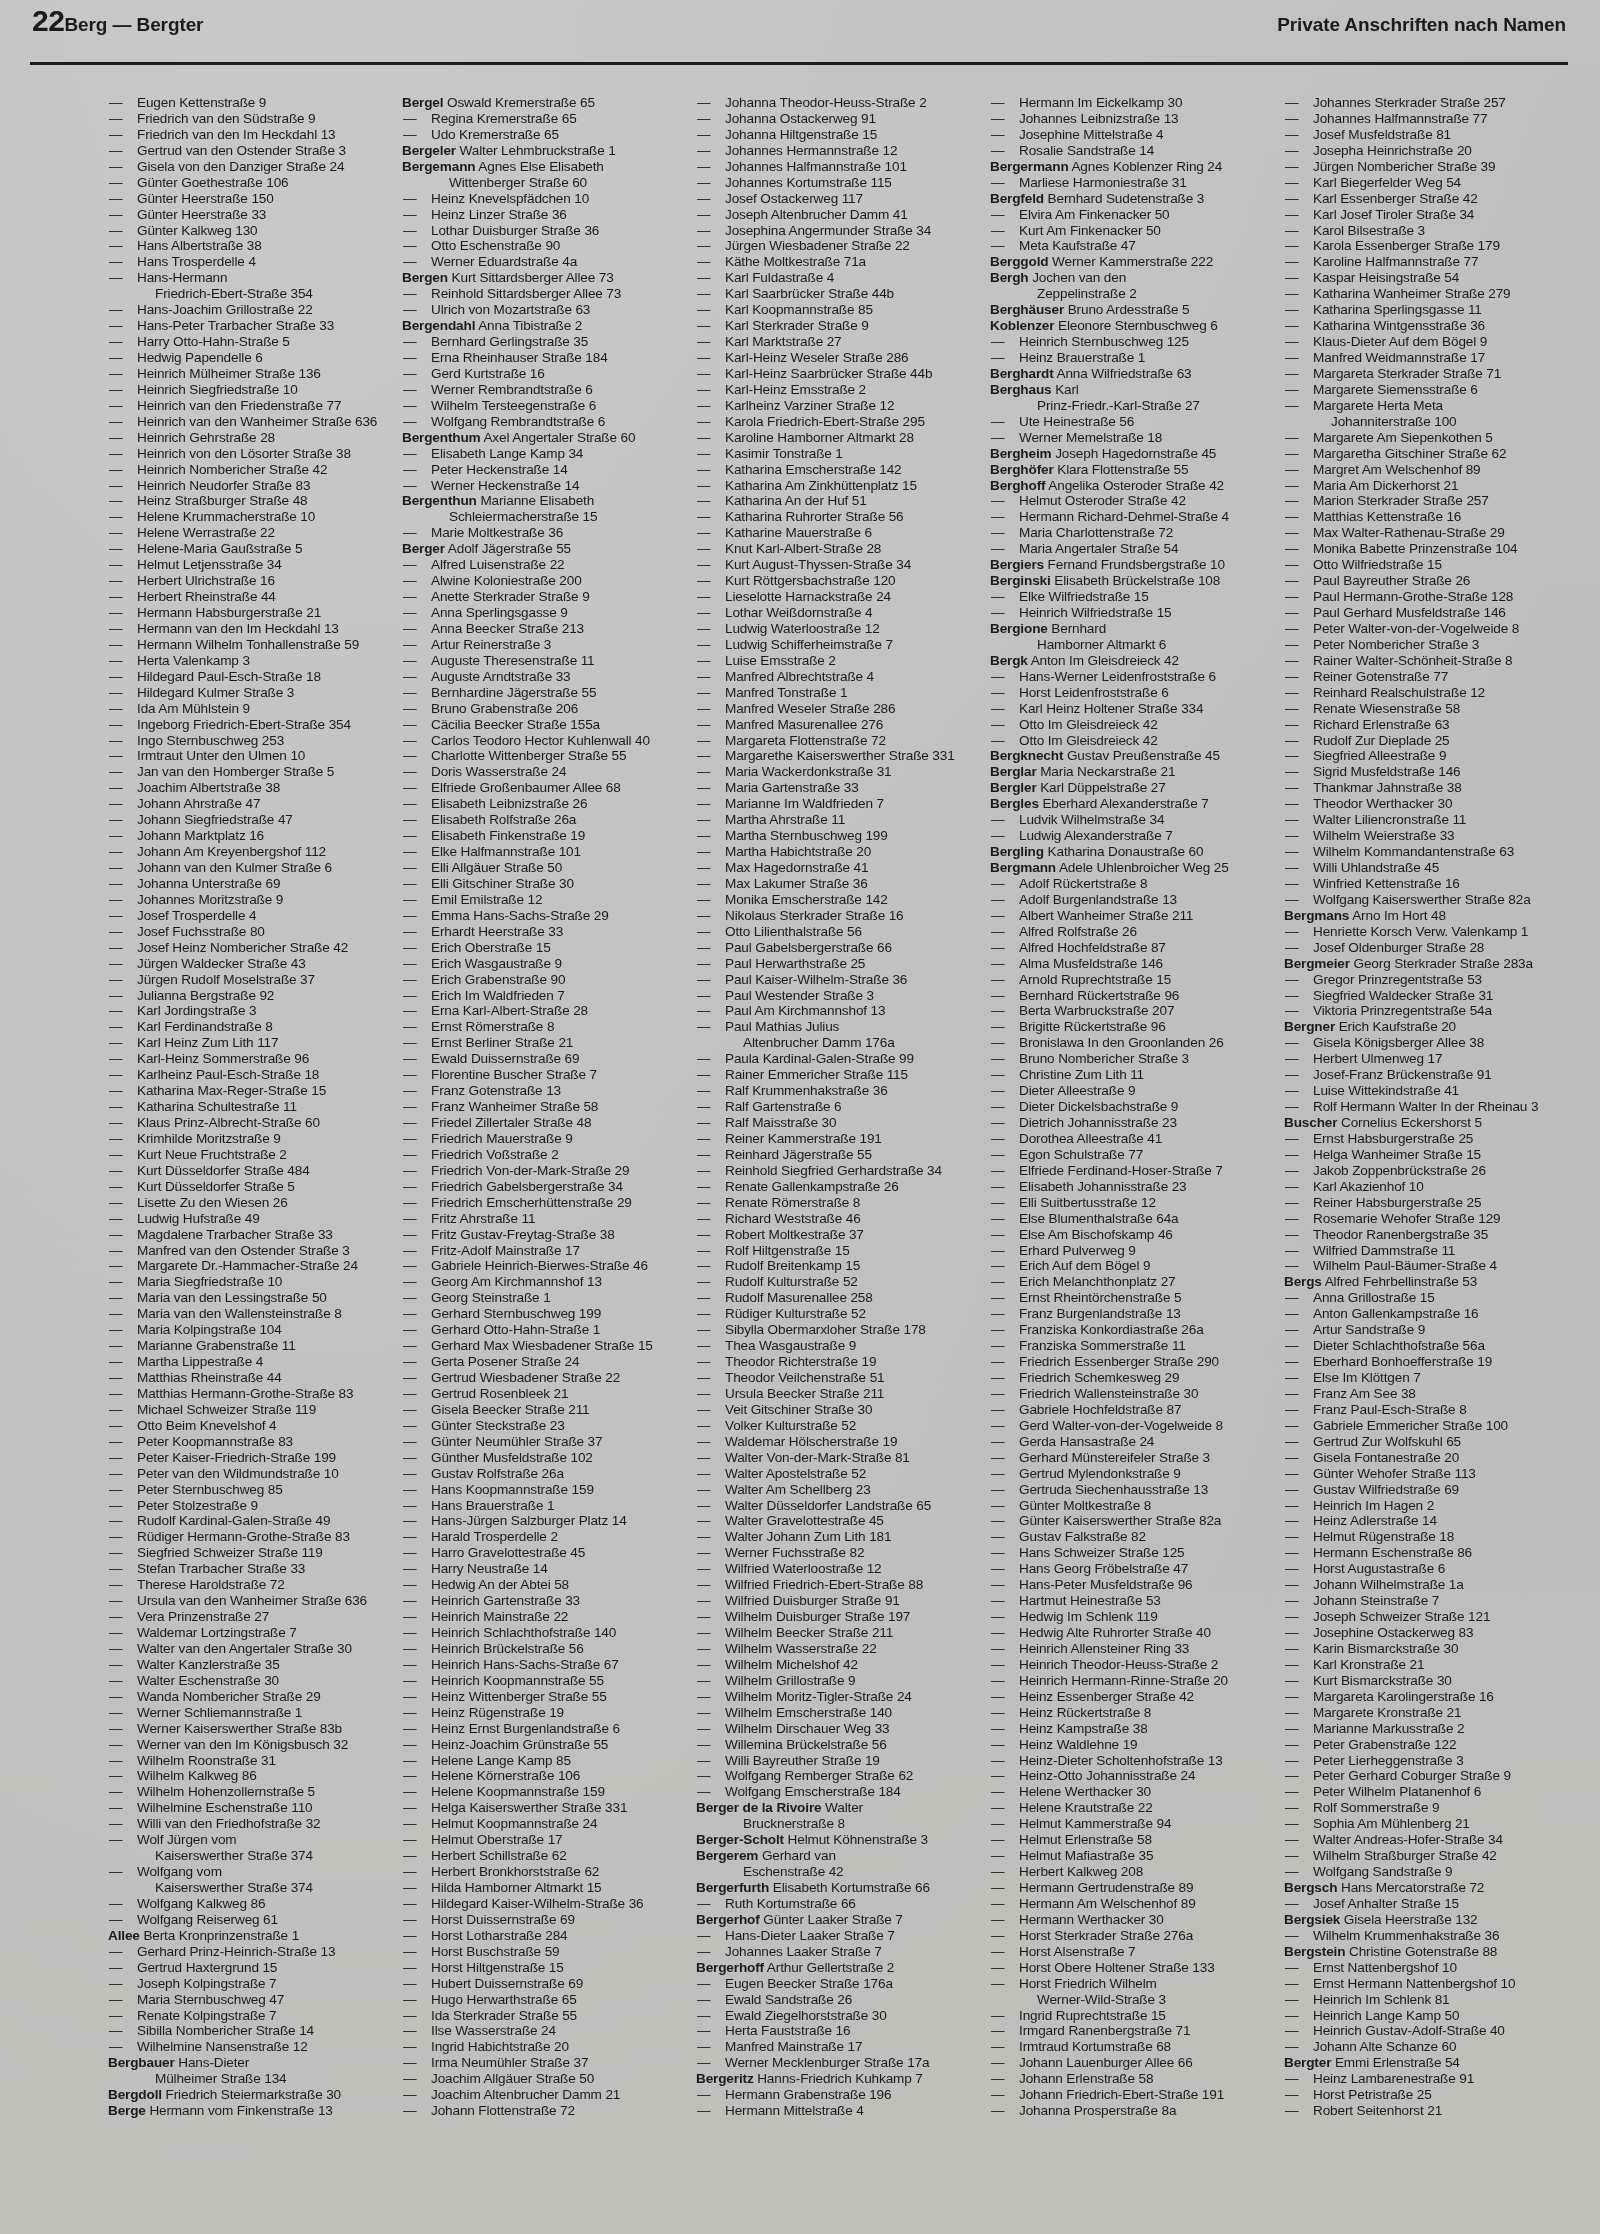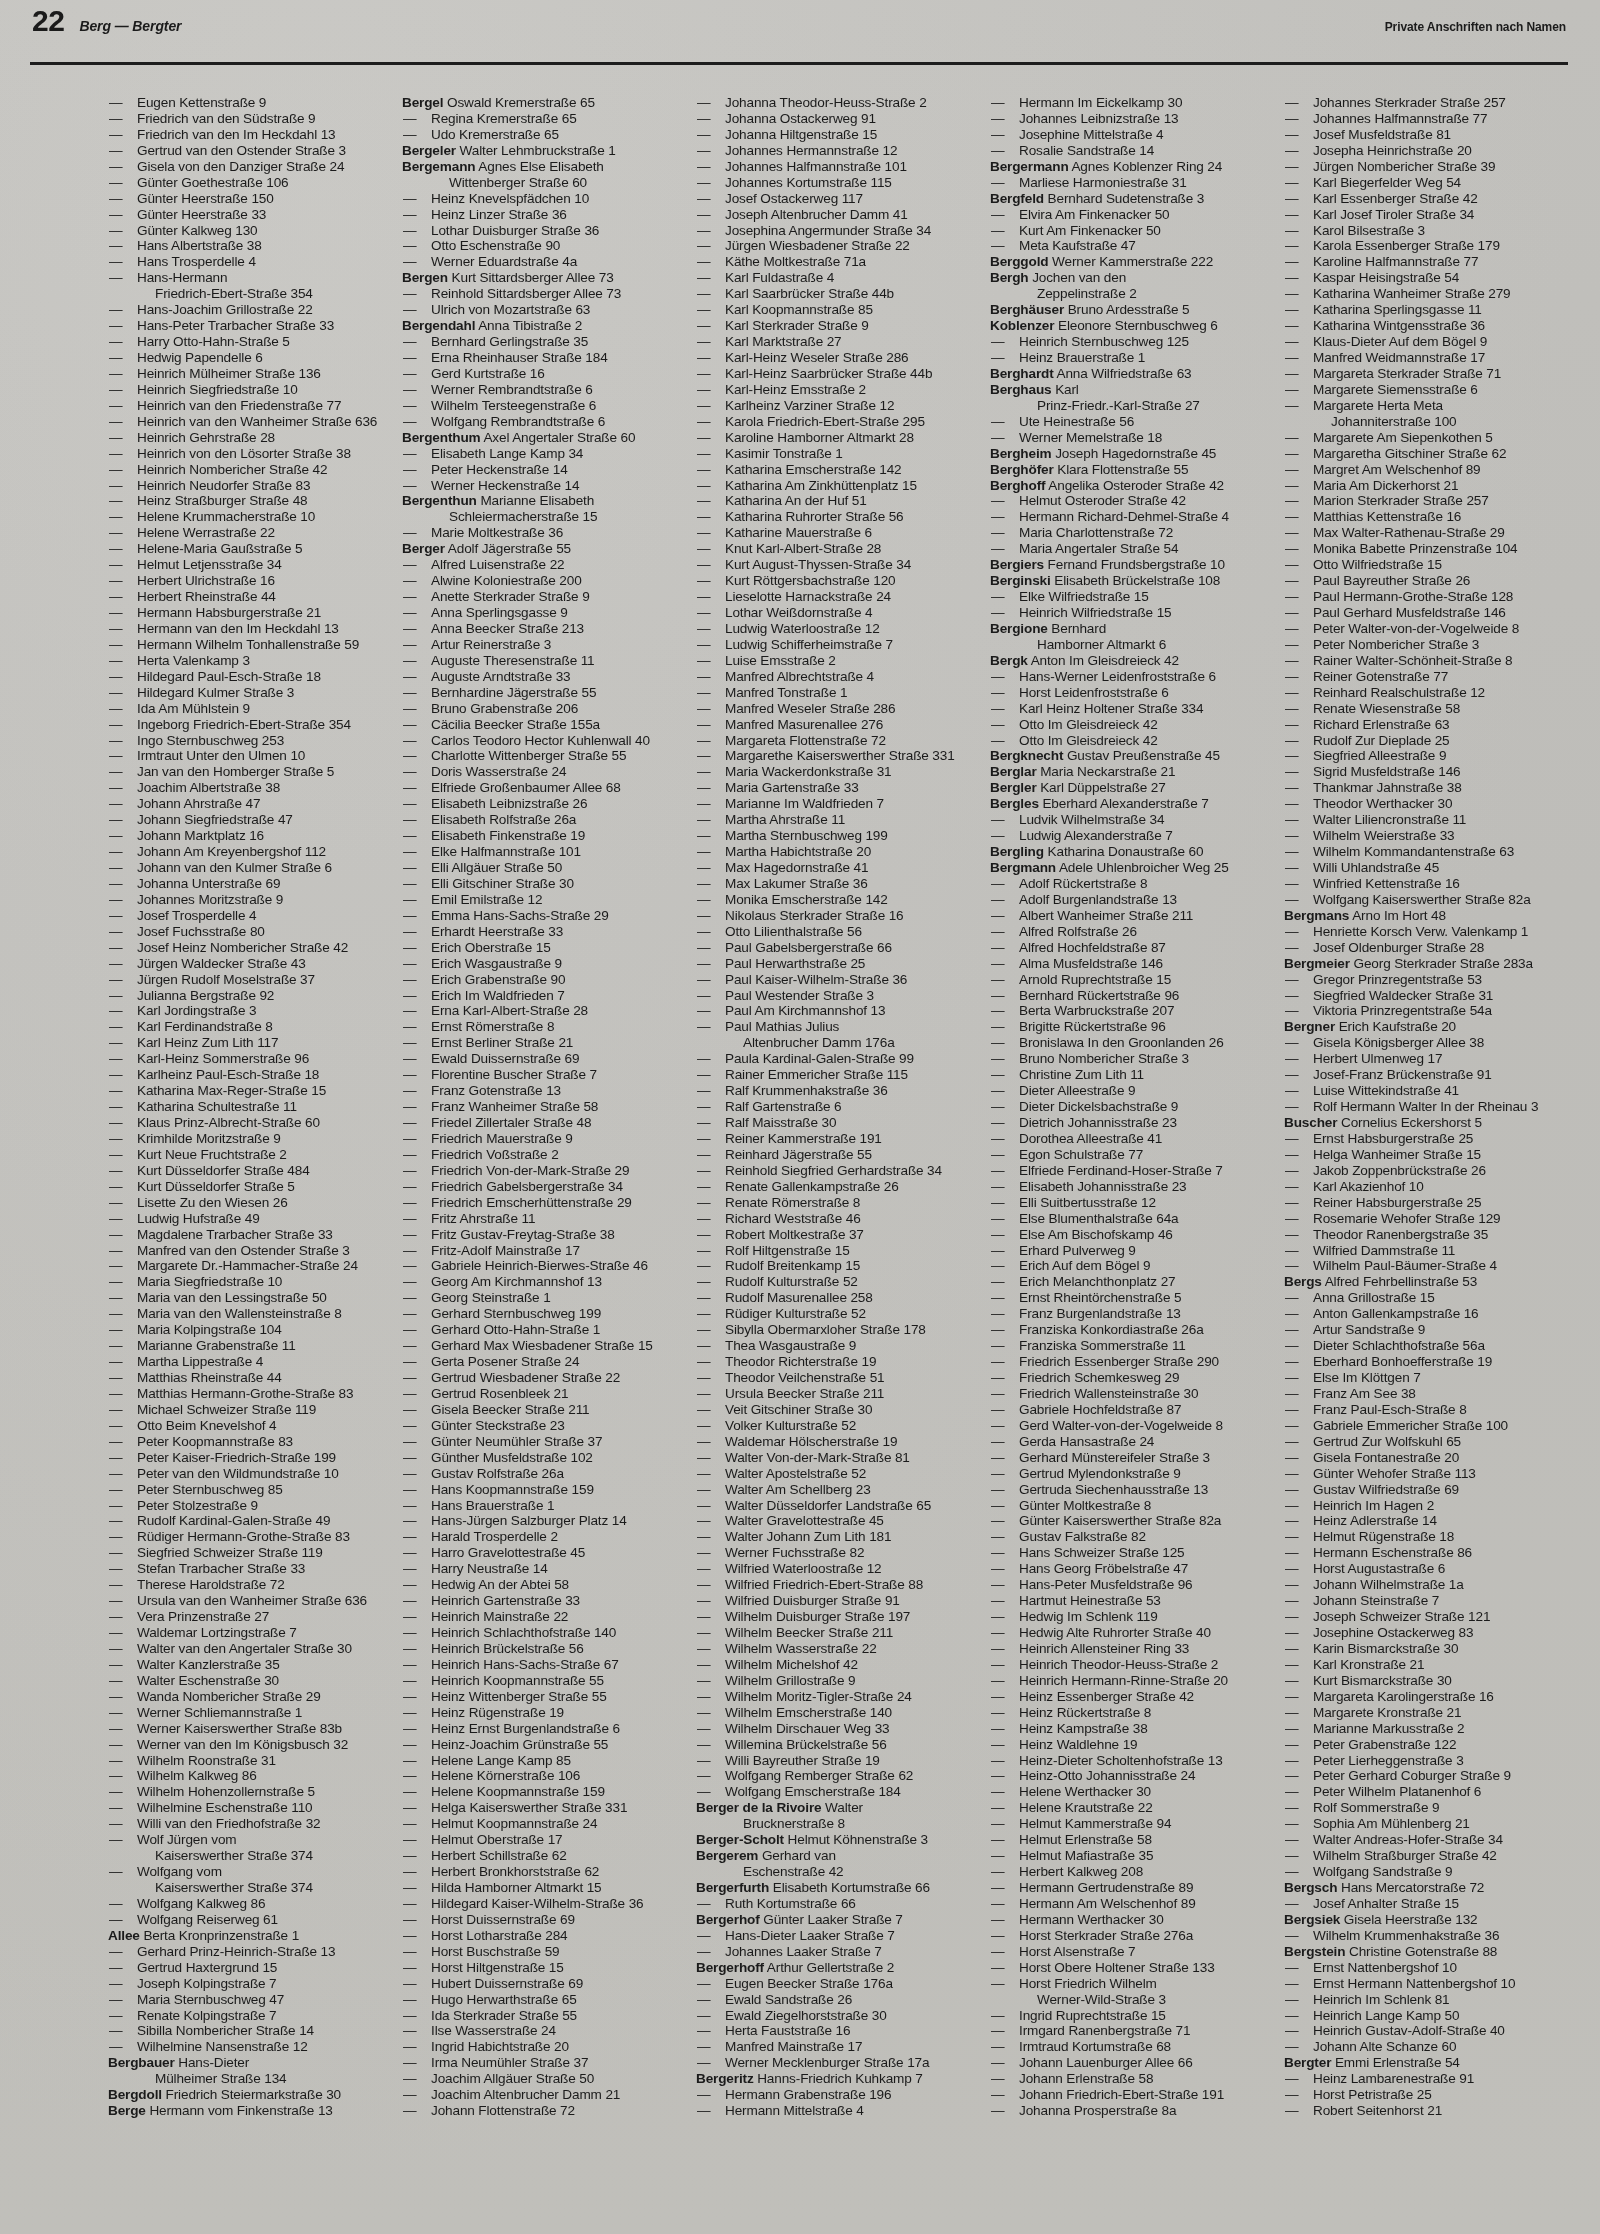--- a/index.html
+++ b/index.html
@@ -14,22 +14,22 @@
     position:relative;width:1600px;height:2234px;overflow:hidden;
     background:
       radial-gradient(ellipse at 20% 10%, rgba(255,255,255,0.05), rgba(0,0,0,0.03) 70%),
       linear-gradient(180deg,#c7c6c2 0%,#c4c3bf 40%,#c6c5c0 100%);
   }
   .hdr{
     position:absolute;top:4px;left:32px;right:34px;
     display:flex;align-items:baseline;
   }
   .pagenum{font-size:30px;font-weight:bold;letter-spacing:-0.5px;}
-  .ltitle{font-size:14px;font-weight:bold;margin-left:15px;letter-spacing:-0.1px;font-style:italic;}
-  .rtitle{margin-left:auto;font-size:12px;font-weight:bold;letter-spacing:-0.1px;}
+  .ltitle{font-size:19px;font-weight:bold;letter-spacing:-0.1px;}
+  .rtitle{margin-left:auto;font-size:19px;font-weight:bold;letter-spacing:-0.1px;}
   .rule{
     position:absolute;top:62px;left:30px;right:32px;height:2.6px;background:#1d1d1d;
   }
   .cols{
     position:absolute;top:95px;left:108px;right:28px;
     display:flex;justify-content:space-between;
   }
   .col{flex:0 0 288px;width:288px;}
   .ln{
     height:15.95px;line-height:15.9px;font-size:13.6px;

